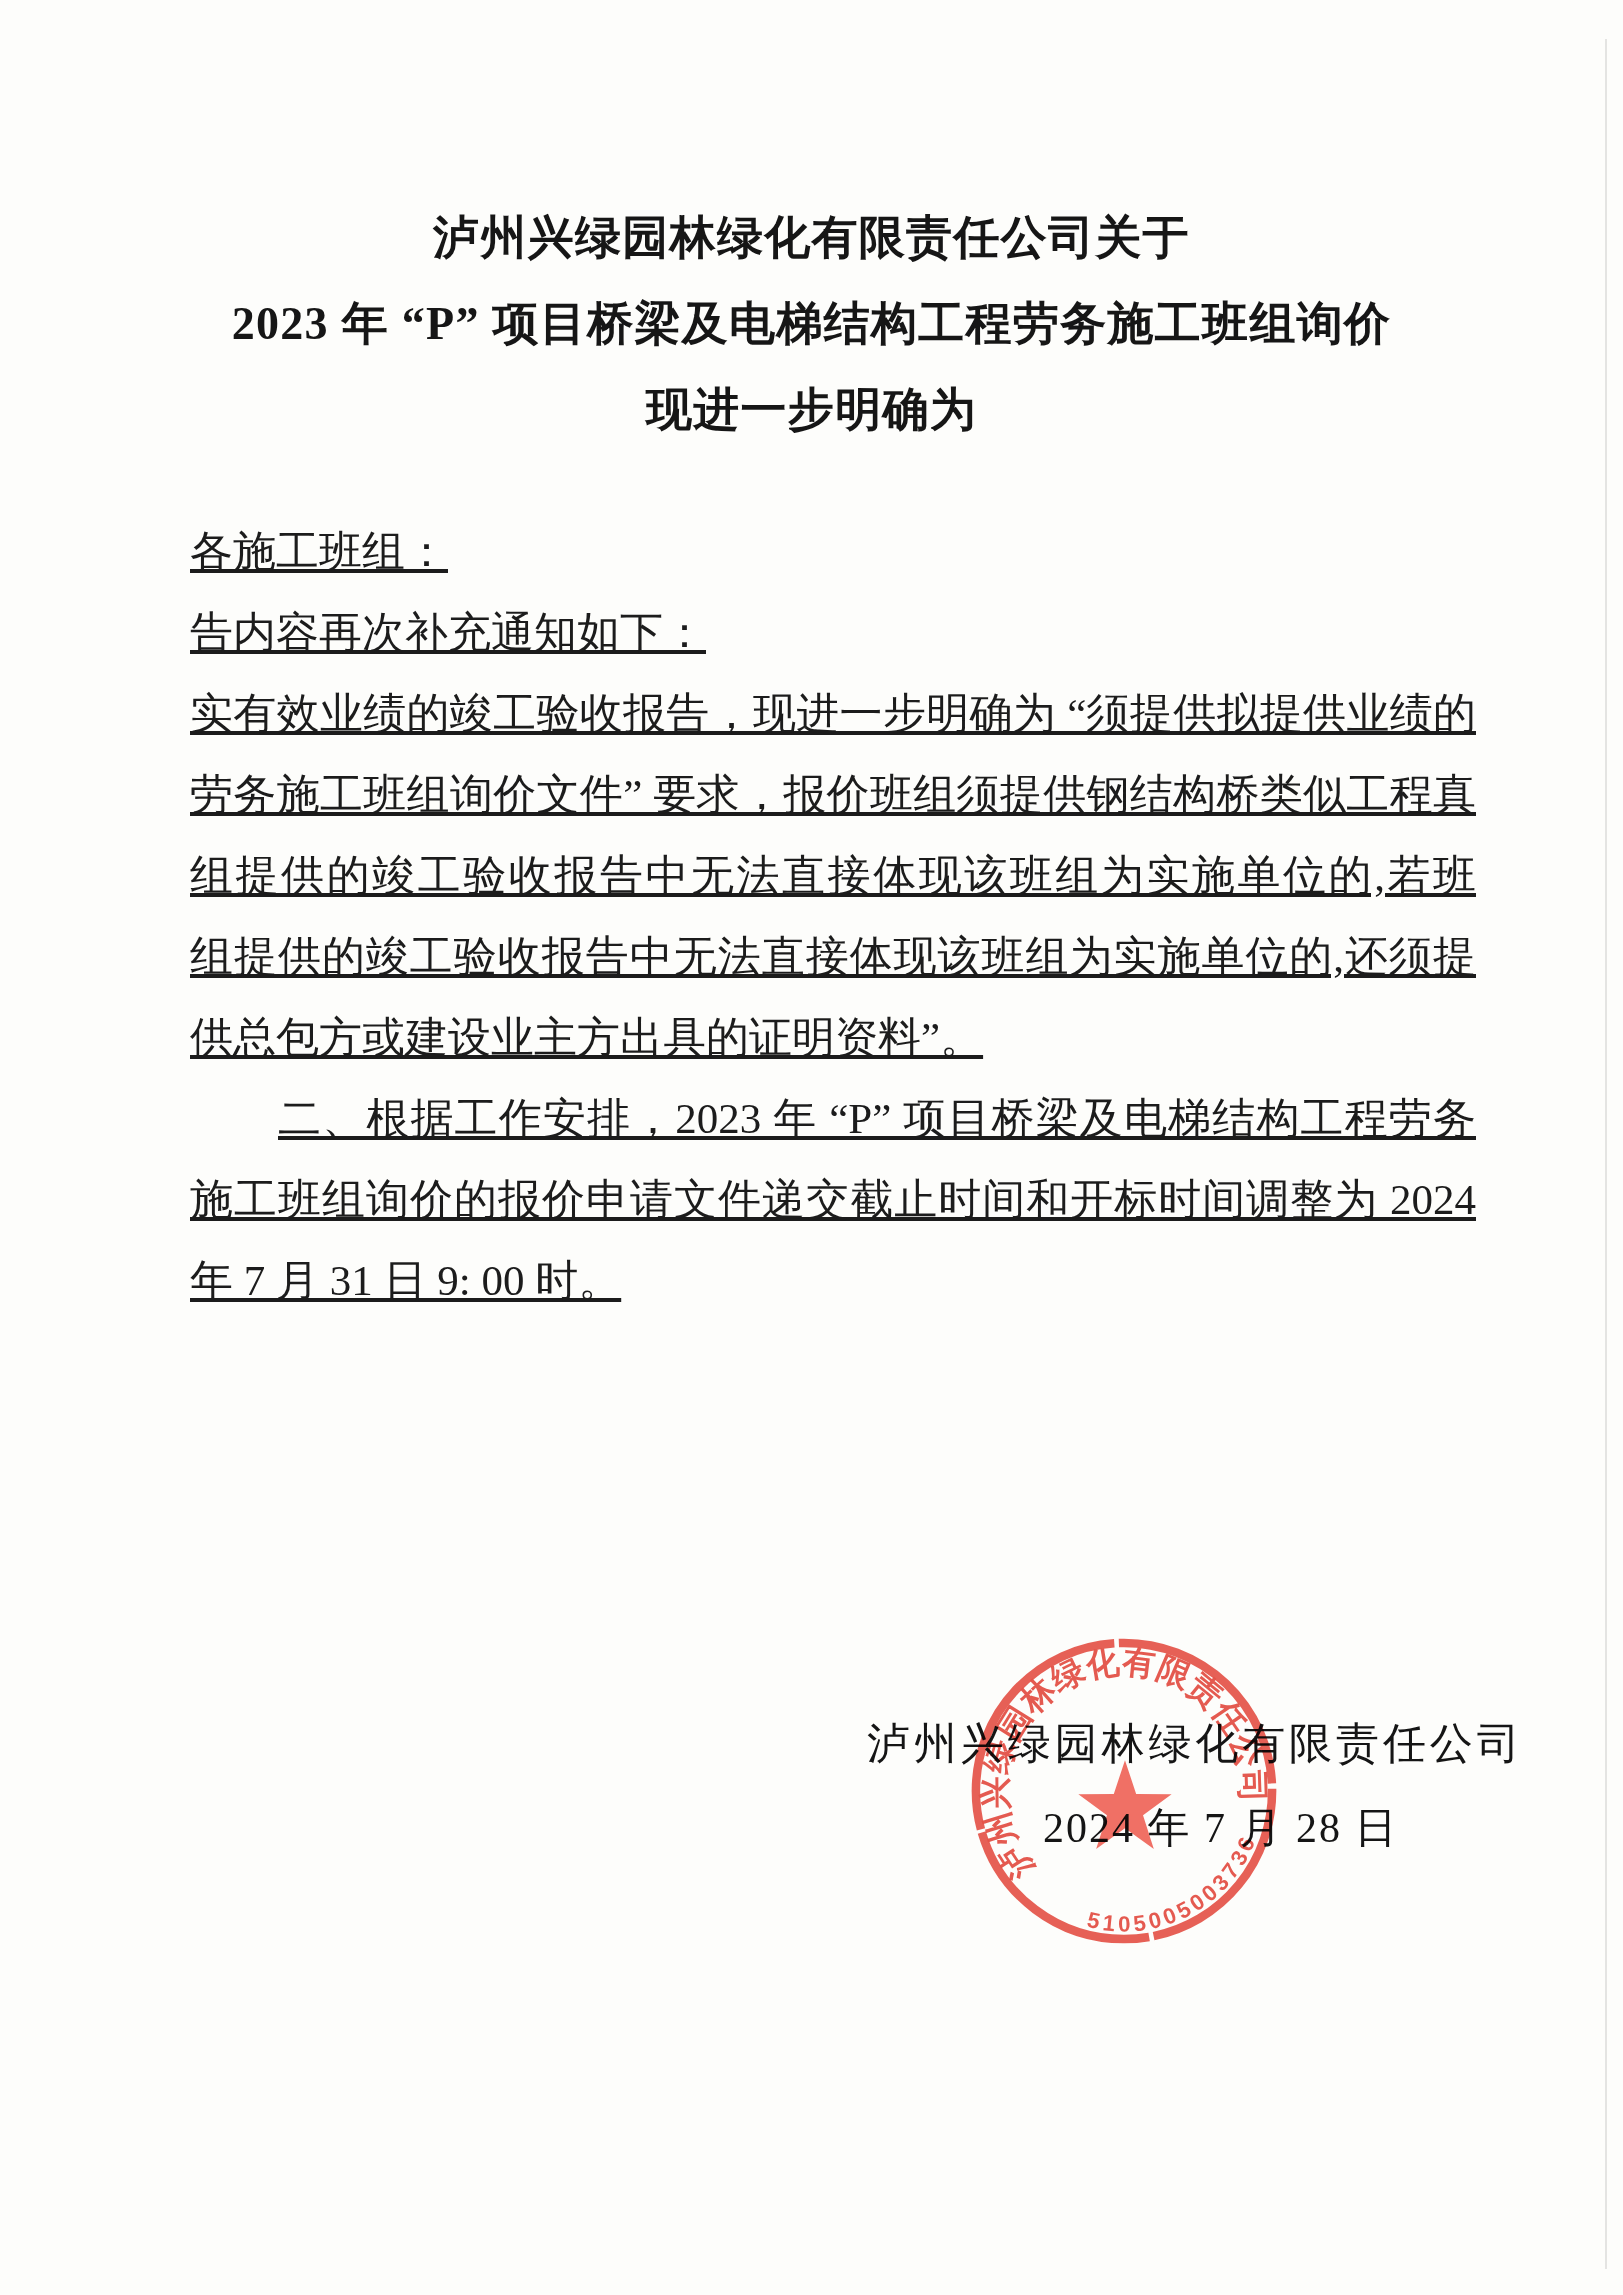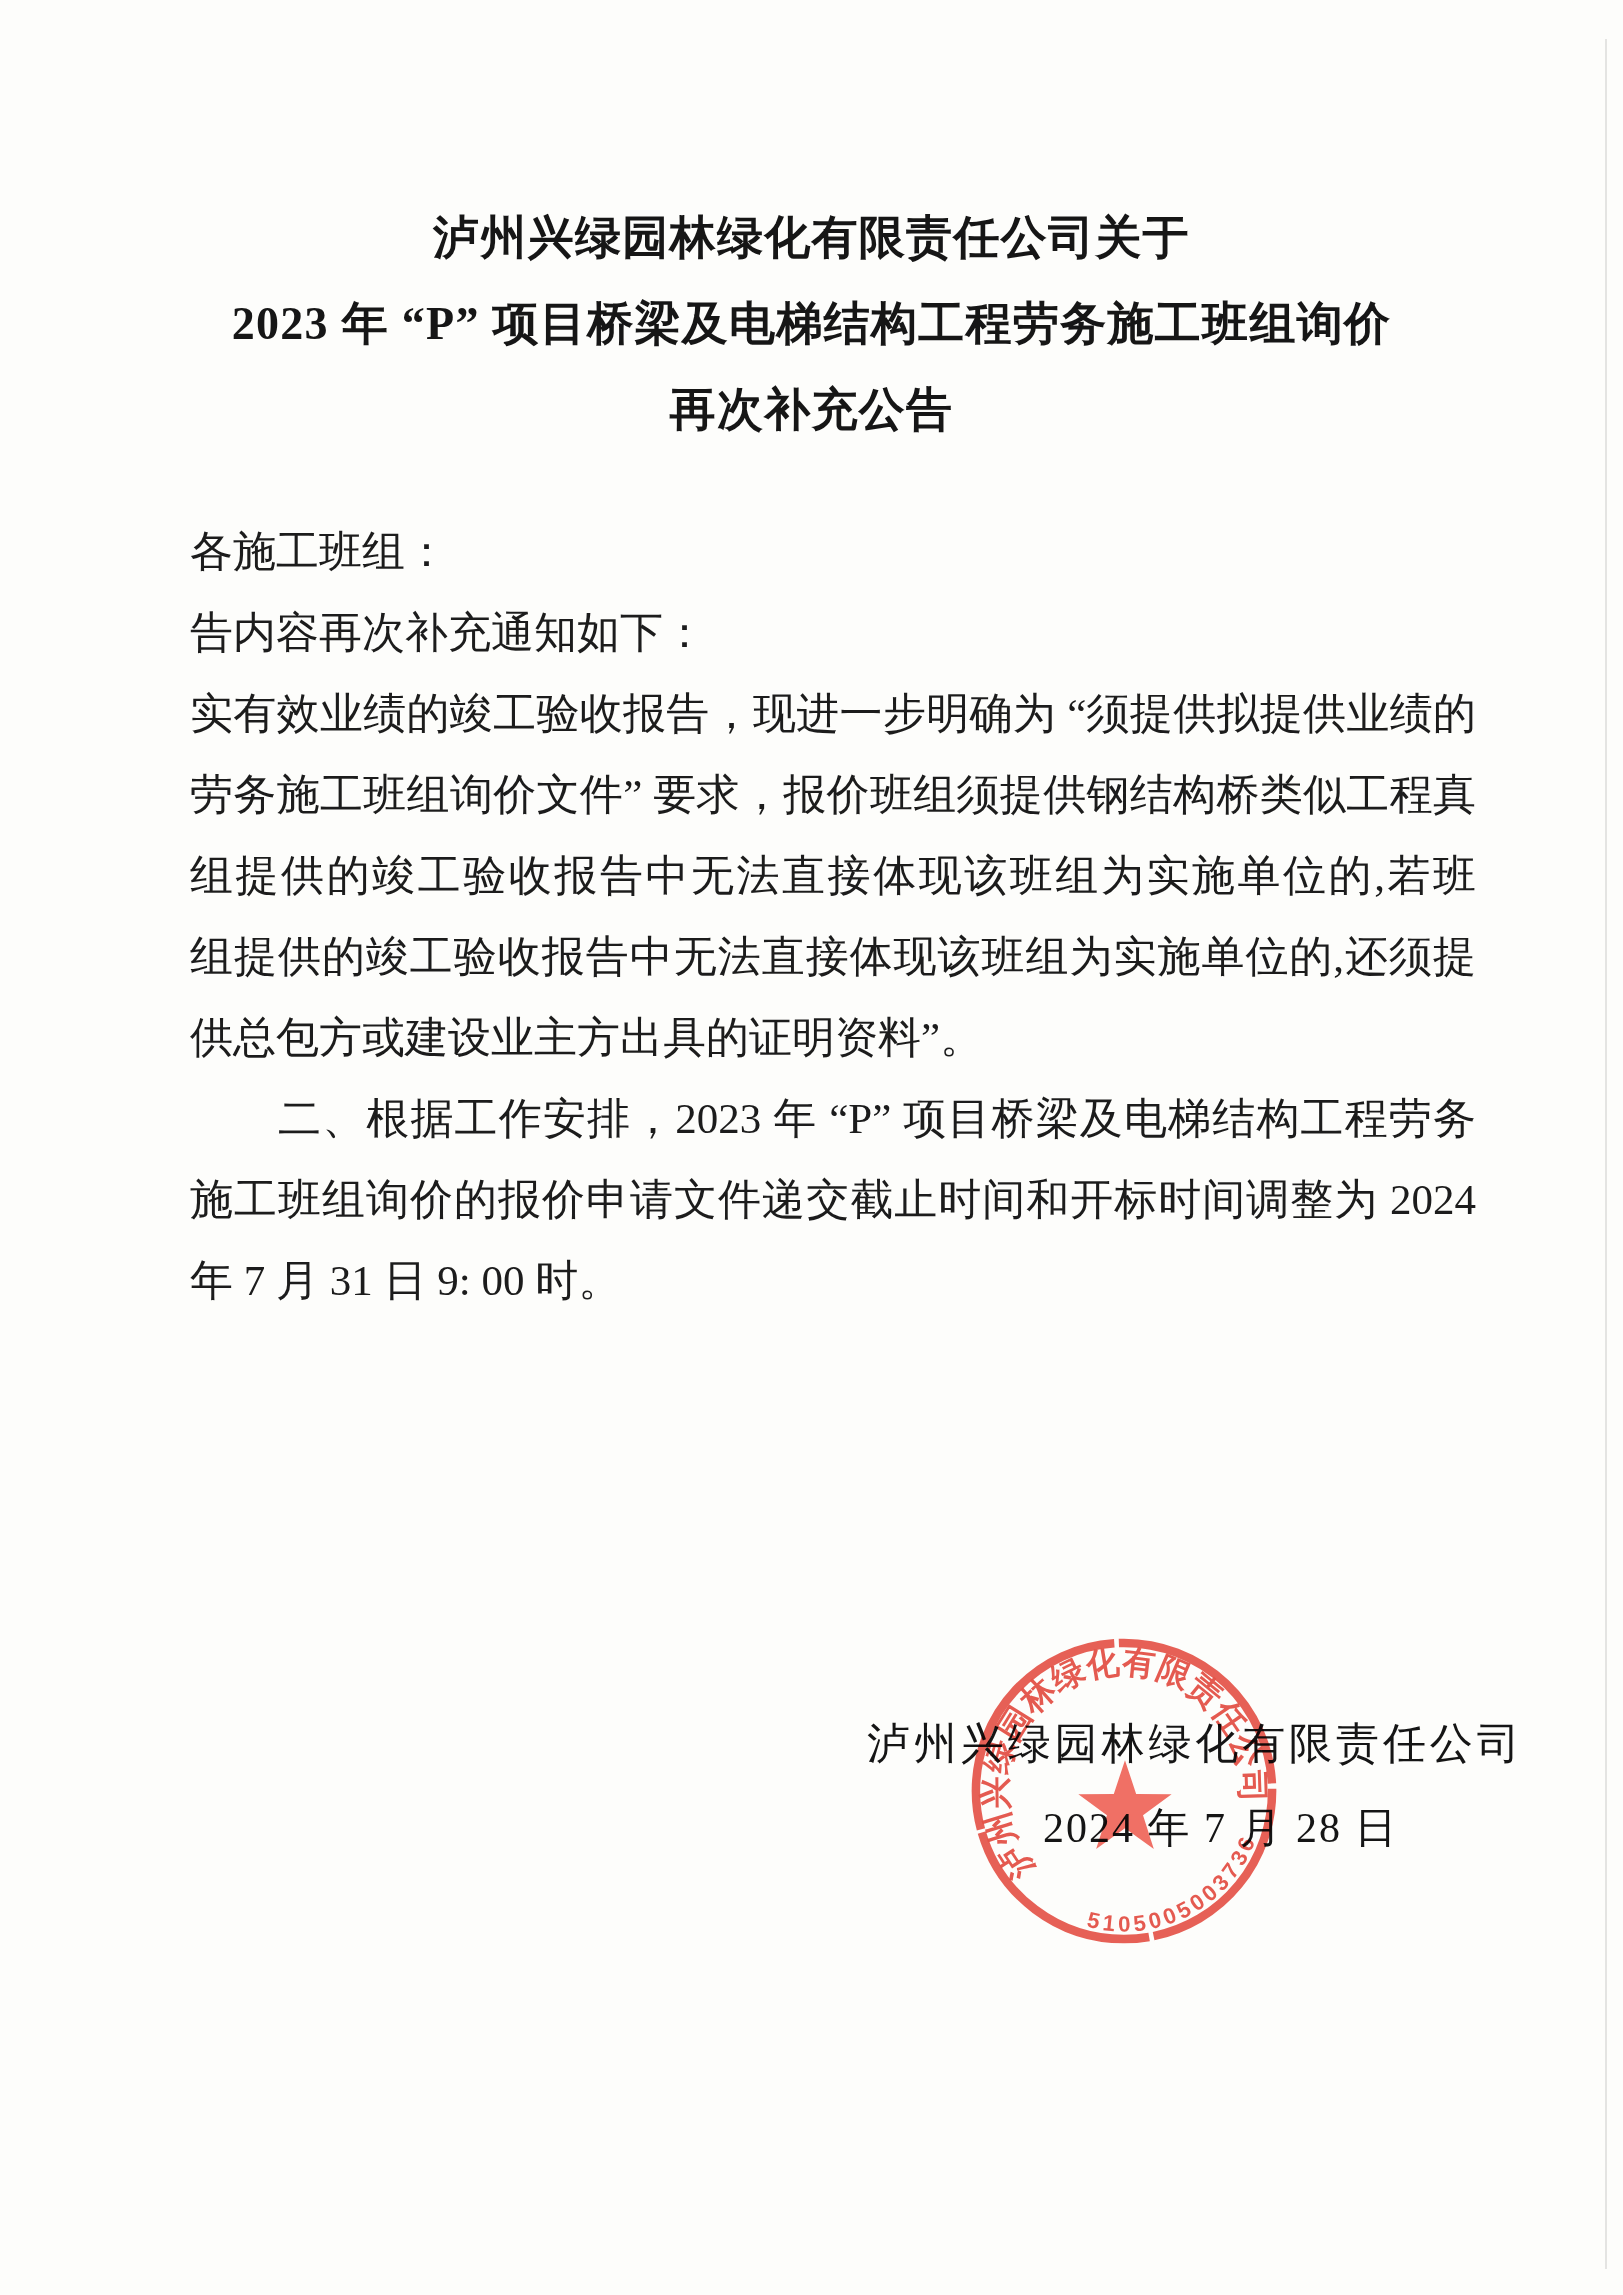--- a/index.html
+++ b/index.html
@@ -23,20 +23,21 @@
     font-size:46px;
     line-height:86px;
     letter-spacing:1.3px;
     color:#161616;
   }
   .body-block{
     position:absolute;top:511px;left:190px;width:1286px;
     font-size:43px;
     line-height:81px;
     color:#1c1c1c;
+    text-decoration:underline;
   }
   .bline{white-space:nowrap;}
   .bline.fill{
     white-space:normal;
     text-align:justify;
     text-align-last:justify;
   }
   .bline.ind{text-indent:88px;}
   .sign-name{
     position:absolute;left:867px;top:1720px;
@@ -66,21 +67,21 @@
 </head>
 <body>
 
 <div class="page">
 
   <div class="scan-edge"></div>
 
   <div class="title-block">
     <div>泸州兴绿园林绿化有限责任公司关于</div>
     <div>2023 年 “P” 项目桥梁及电梯结构工程劳务施工班组询价</div>
-    <div>再次补充公告</div>
+    <div>现进一步明确为</div>
   </div>
 
   <div class="body-block">
     <div class="bline">各施工班组：</div>
     <div class="bline">告内容再次补充通知如下：</div>
     <div class="bline fill">实有效业绩的竣工验收报告，现进一步明确为 “须提供拟提供业绩的</div>
     <div class="bline fill">劳务施工班组询价文件” 要求，报价班组须提供钢结构桥类似工程真</div>
     <div class="bline fill">组提供的竣工验收报告中无法直接体现该班组为实施单位的,若班</div>
     <div class="bline fill">组提供的竣工验收报告中无法直接体现该班组为实施单位的,还须提</div>
     <div class="bline">供总包方或建设业主方出具的证明资料”。</div>

